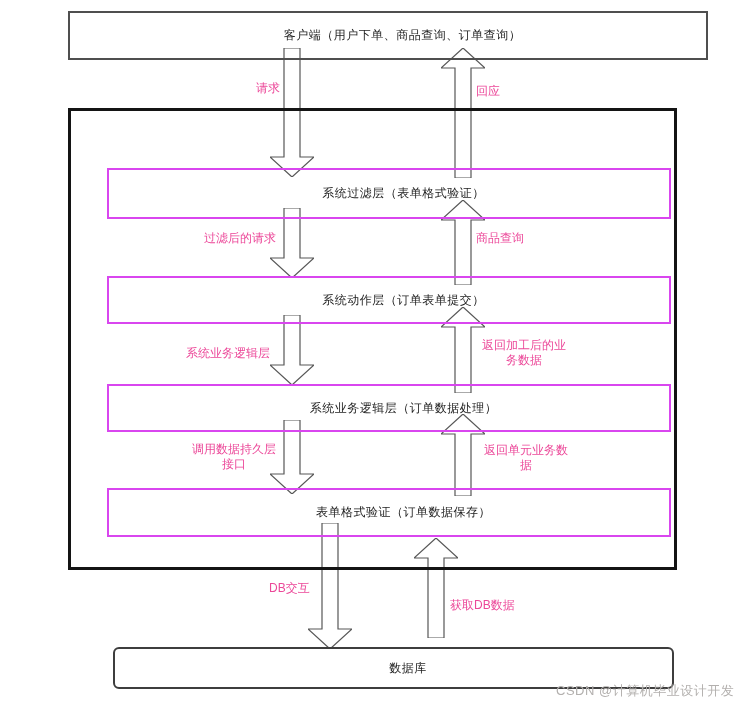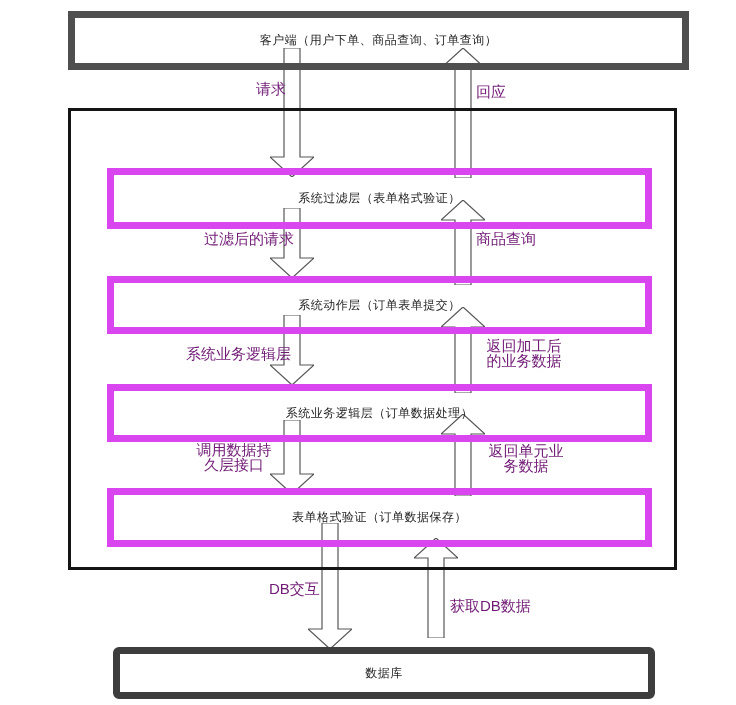--- a/index.html
+++ b/index.html
@@ -1,33 +1,33 @@
 <!DOCTYPE html>
 <html><head>
 <meta charset="utf-8">
 <style>
   html,body{margin:0;padding:0;background:#ffffff;}
   #canvas{
     position:relative;width:736px;height:705px;background:#ffffff;overflow:hidden;
     font-family:"Liberation Sans","DejaVu Sans",sans-serif;color:#1d1d1d;
   }
-  .box{position:absolute;border:7px solid #d946ef;background:transparent;
+  .box{position:absolute;border:2px solid #d946ef;background:transparent;
        display:flex;align-items:center;justify-content:center;
-       font-size:12px;letter-spacing:0.5px;z-index:3;}
+       font-size:12px;letter-spacing:0.5px;z-index:3;padding-left:29px;}
   .box .lbl{white-space:nowrap;}
   #client-box{left:68px;top:11px;width:607px;height:45px;border-color:#4f4f4f;}
   #outer-box{left:68px;top:108px;width:603px;height:456px;border:3px solid #141414;
              background:transparent;z-index:2;position:absolute;}
   #layer-filter{left:107px;top:168px;width:531px;height:47px;}
   #layer-action{left:107px;top:276px;width:531px;height:44px;}
   #layer-logic{left:107px;top:384px;width:531px;height:44px;}
   #layer-persist{left:107px;top:488px;width:531px;height:45px;}
   #db-box{left:113px;top:647px;width:528px;height:38px;border-color:#3d3d3d;border-radius:6px;}
   .arrow{position:absolute;z-index:1;}
-  .flow-label{position:absolute;font-size:15px;line-height:15px;z-index:4;color:#701a75;}
+  .flow-label{position:absolute;font-size:12px;line-height:15px;z-index:4;color:#ec4899;}
   .nowrap{white-space:nowrap;}
   .wrap2{width:88px;text-align:center;}
   #lbl-request{left:256px;top:81px;}
   #lbl-response{left:476px;top:84px;}
   #lbl-filtered{left:204px;top:231px;}
   #lbl-bizdata{left:476px;top:231px;}
   #lbl-calllogic{left:186px;top:346px;}
   #lbl-retproc{left:480px;top:338px;}
   #lbl-callpersist{left:190px;top:442px;}
   #lbl-retunit{left:482px;top:443px;}
@@ -104,13 +104,14 @@
   <div class="flow-label nowrap" id="lbl-response">回应</div>
   <div class="flow-label nowrap" id="lbl-filtered">过滤后的请求</div>
   <div class="flow-label nowrap" id="lbl-bizdata">商品查询</div>
   <div class="flow-label nowrap" id="lbl-calllogic">系统业务逻辑层</div>
   <div class="flow-label wrap2" id="lbl-retproc">返回加工后的业务数据</div>
   <div class="flow-label wrap2" id="lbl-callpersist">调用数据持久层接口</div>
   <div class="flow-label wrap2" id="lbl-retunit">返回单元业务数据</div>
   <div class="flow-label nowrap" id="lbl-dbinter">DB交互</div>
   <div class="flow-label nowrap" id="lbl-fetchdb">获取DB数据</div>
 
+  <div id="watermark">CSDN @计算机毕业设计开发</div>
 </div>
 
 </body></html>

